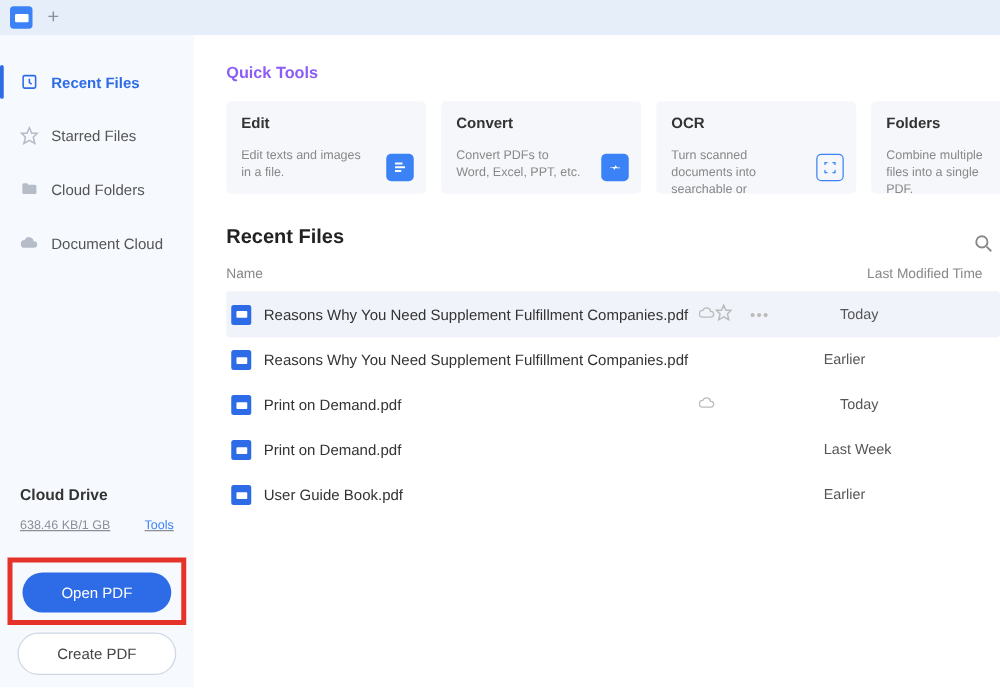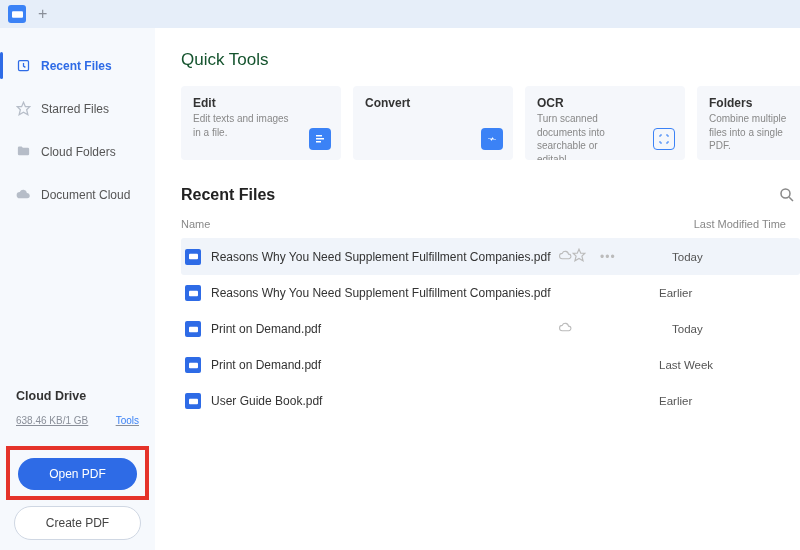--- a/index.html
+++ b/index.html
@@ -18,25 +18,25 @@
   .nav-item.active .ic { color: #2e6be6; }
   .cloud-block { padding: 0 16px 10px; font-size: 12px; }
   .cloud-title { color: #333; font-weight: 600; margin-bottom: 12px; font-size: 12.5px; }
   .cloud-row { display: flex; justify-content: space-between; align-items: center; color: #8a8f99; font-size: 10px; text-decoration: underline; }
   .more { color: #3b82f6; cursor: pointer; }
   .highlight-box { margin: 10px 6px 0; border: 4px solid #e5332a; padding: 8px 8px 6px; }
   .btn { width: 100%; border: none; border-radius: 18px; padding: 9px 0; font-size: 12px; cursor: pointer; }
   .btn.primary { background: #2e6be6; color: #fff; }
   .btn.outline { background: #fff; border: 1px solid #cfd7e3; color: #444; margin: 6px 14px 10px; width: calc(100% - 28px); }
   .main { flex: 1; padding: 22px 0 0 26px; overflow: hidden; }
-  .h1 { font-size: 17px; font-weight: 400; color: #14532d; margin-bottom: 16px; }
+  .h1 { font-size: 13px; font-weight: 700; color: #8b5cf6; margin-bottom: 16px; }
   .tools { display: flex; gap: 12px; overflow: hidden; }
   .card { flex: 0 0 160px; height: 74px; background: #f5f7fb; border-radius: 4px; padding: 10px 12px; position: relative; cursor: pointer; }
   .card.last { flex: 0 0 110px; }
-  .card-title { font-size: 12px; font-weight: 600; color: #333; margin-bottom: 2px; }
+  .card-title { font-size: 12px; font-weight: 600; color: #333; margin-bottom: 13px; }
   .card-desc { font-size: 10px; color: #888; line-height: 1.35; max-width: 100px; }
   .card-ic { position: absolute; right: 10px; bottom: 10px; width: 22px; height: 22px; border-radius: 4px; display: flex; align-items: center; justify-content: center; }
   .h2 { font-size: 16px; font-weight: 700; color: #222; margin: 26px 0 14px; }
   .head-row { display: flex; justify-content: space-between; color: #888; font-size: 11px; padding: 0 14px 8px 0; }
   .head-name { flex: 0 0 440px; }
   .file-row { display: flex; align-items: center; font-size: 12px; color: #333; padding: 10px 14px 10px 4px; cursor: pointer; }
   .file-row.hover { background: #f0f4fa; border-radius: 3px; }
   .file-ic { width: 16px; height: 16px; background: #2e6be6; border-radius: 2px; margin-right: 10px; display: inline-flex; align-items: center; justify-content: center; }
   .file-ic svg { width: 9px; height: 9px; fill: #fff; }
   .file-name { flex: 0 0 340px; white-space: nowrap; overflow: hidden; text-overflow: ellipsis; }
@@ -113,20 +113,21 @@
         <div class="card-title">Edit</div>
         <div class="card-desc">Edit texts and images in a file.</div>
         <div class="card-ic" style="background:#3b82f6">
             <svg width="12" height="12" viewBox="0 0 24 24" fill="#fff">
               <path d="M4 4h12v3H4zm0 6h16v3H4zm0 6h10v3H4z"></path>
             </svg>
           </div>
       </div>
       <div class="card">
         <div class="card-title">Convert</div>
+        <div class="card-desc">Convert PDFs to Word, Excel, PPT, etc.</div>
         <div class="card-ic" style="background:#3b82f6">
             <svg width="12" height="12" viewBox="0 0 24 24" fill="#fff">
               <path d="M4 12h12l-4-4v3H4zm16 0H8l4 4v-3h8z"></path>
             </svg>
           </div>
       </div>
       <div class="card">
         <div class="card-title">OCR</div>
         <div class="card-desc">Turn scanned documents into searchable or editabl...</div>
         <div class="card-ic" style="border:1.5px solid #3b82f6">

